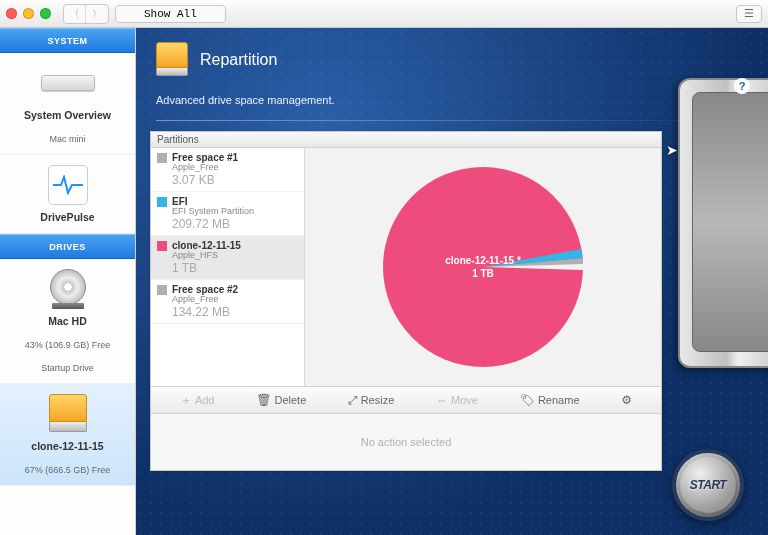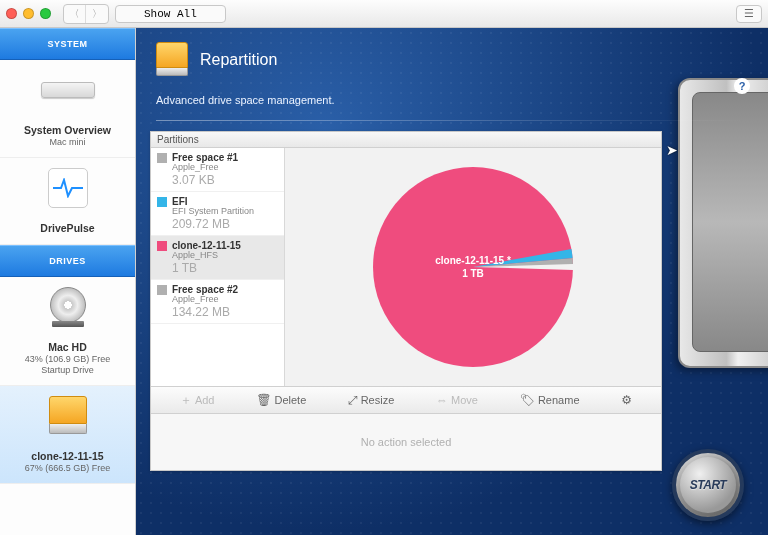--- a/index.html
+++ b/index.html
@@ -13,25 +13,25 @@
 .navbtns { display:flex; border:1px solid #c8c8c8; border-radius:4px; overflow:hidden; background:#fafafa;}
 .navbtn { width:22px; height:18px; display:flex; align-items:center; justify-content:center; font-size:10px; color:#888; border-right:1px solid #dcdcdc;}
 .navbtn:last-child{border-right:none;}
 .showall { height:18px; padding:0 28px; font-size:11px; border:1px solid #c8c8c8; border-radius:4px; background:#fafafa; display:flex; align-items:center;font-family:Liberation Mono, monospace;}
 .spacer{flex:1;}
 .listbtn{width:26px;height:18px;border:1px solid #c8c8c8;border-radius:4px;background:#fafafa;display:flex;align-items:center;justify-content:center;font-size:11px;color:#666;}
 
 
 .content { display:flex; height: 507px; }
 .sidebar { width:136px; background:#fdfdfd; border-right:1px solid #d0d0d0; display:flex; flex-direction:column; }
-.sechdr { height:32px; background:linear-gradient(#4aa3f0,#1e7ae0); color:#fff; font-size:9px; font-weight:bold; letter-spacing:0.5px; display:flex; align-items:center; justify-content:center; border-top:1px solid #7bc0ff; border-bottom:1px solid #1560b8;}
+.sechdr { height:25px; background:linear-gradient(#4aa3f0,#1e7ae0); color:#fff; font-size:9px; font-weight:bold; letter-spacing:0.5px; display:flex; align-items:center; justify-content:center; border-top:1px solid #7bc0ff; border-bottom:1px solid #1560b8;}
 .side-item { padding:8px 4px 10px; text-align:center; font-size:10px; color:#333; cursor:pointer; border-bottom:1px solid #eee;}
 .side-item.selected { background:linear-gradient(#e4f1fd,#cce5fc);}
-.side-item .ttl{font-weight:bold; font-size:10.5px; margin-top:12px;}
-.side-item .sub{font-size:9px; color:#666; margin-top:1px;}
+.side-item .ttl{font-weight:bold; font-size:10.5px; margin-top:4px;}
+.side-item .sub{font-size:9px; color:#666; margin-top:13px;}
 .icon-box{height:44px; display:flex; align-items:center; justify-content:center;}
 .macmini{width:54px;height:16px;background:linear-gradient(#f4f4f4,#d8d8d8);border-radius:3px;border:1px solid #bbb;box-shadow:0 1px 1px rgba(0,0,0,0.2);}
 .pulse{width:40px;height:40px;background:#fff;border:1px solid #ccc;border-radius:5px;display:flex;align-items:center;justify-content:center;}
 .hd-icon{width:36px;height:40px;position:relative;}
 .hd-platter{width:36px;height:36px;border-radius:50%;background:radial-gradient(circle,#fff 15%,#c8c8c8 16%,#eee 40%,#c0c0c0 70%,#a0a0a0);border:1px solid #888;}
 .hd-base{position:absolute;bottom:0;left:2px;right:2px;height:6px;background:linear-gradient(#888,#555);border-radius:1px;}
 .ext-icon{width:38px;height:40px;}
 .ext-top{height:28px;background:linear-gradient(#ffd66b,#f5a623);border-radius:3px 3px 0 0;border:1px solid #d08c10;}
 .ext-base{height:10px;background:linear-gradient(#eee,#bbb);border:1px solid #999;border-top:none;border-radius:0 0 2px 2px;}
 
@@ -43,21 +43,21 @@
 .header-icon{width:32px;height:36px;}
 .header-icon .ext-top{height:26px;} .header-icon .ext-base{height:8px;}
 .header h1{font-size:16px;font-weight:300;}
 .help-icon{position:absolute;right:18px;top:50px;width:16px;height:16px;border-radius:50%;background:#fff;color:#2a5fa8;font-size:11px;font-weight:bold;display:flex;align-items:center;justify-content:center;}
 .subtitle{font-size:11px;margin-top:16px;color:#eaf2ff;}
 .divider{margin:6px 20px 0;height:1px;background:linear-gradient(to right,rgba(255,255,255,0.4),rgba(255,255,255,0));position:relative;z-index:2;}
 
 .panel{position:relative;margin:10px 0 0 14px;width:512px;background:#fafafa;border:1px solid #c8c8c8;z-index:2;box-shadow:0 1px 3px rgba(0,0,0,0.2);}
 .part-header{background:linear-gradient(#f8f8f8,#e8e8e8);border-bottom:1px solid #d0d0d0;padding:2px 6px;font-size:10px;color:#555;}
 .panel-body{display:flex;height:238px;background:#f2f2f2;}
-.plist{width:134px;background:#fff;border-right:1px solid #d8d8d8;overflow:hidden;}
+.plist{width:154px;background:#fff;border-right:1px solid #d8d8d8;overflow:hidden;}
 .pitem{padding:4px 6px;border-bottom:1px solid #f0f0f0;font-size:10px;display:flex;gap:5px;}
 .pitem.sel{background:#e8e8e8;}
 .swatch{width:10px;height:10px;margin-top:1px;flex-shrink:0;}
 .sw-gray{background:#b0b0b0;} .sw-blue{background:#34b5e8;} .sw-pink{background:#ef4c7e;}
 .pitem .pname{font-weight:bold;color:#333;}
 .pitem .ptype{color:#888;font-size:9px;line-height:1.1;}
 .pitem .psize{color:#aaa;font-size:12px;}
 
 .chart{flex:1;display:flex;align-items:center;justify-content:center;position:relative;}
 .pie-wrap{position:relative;width:210px;height:210px;}

